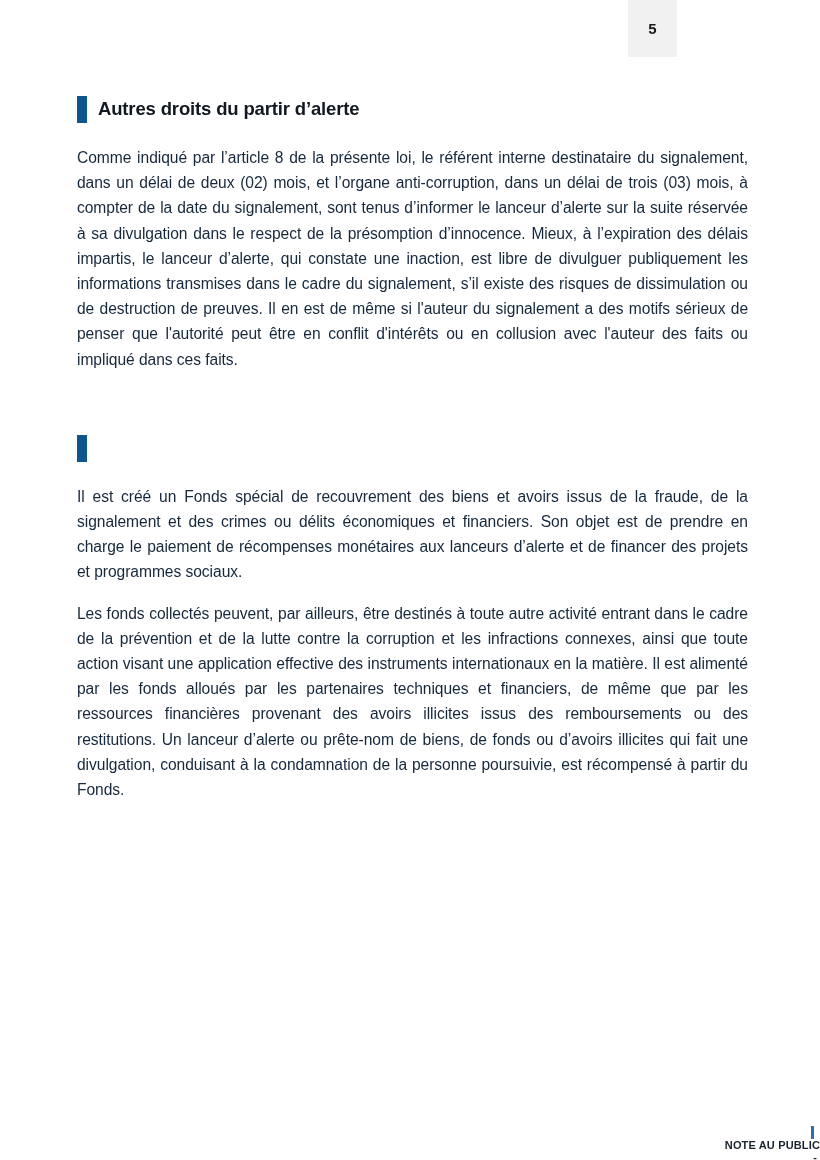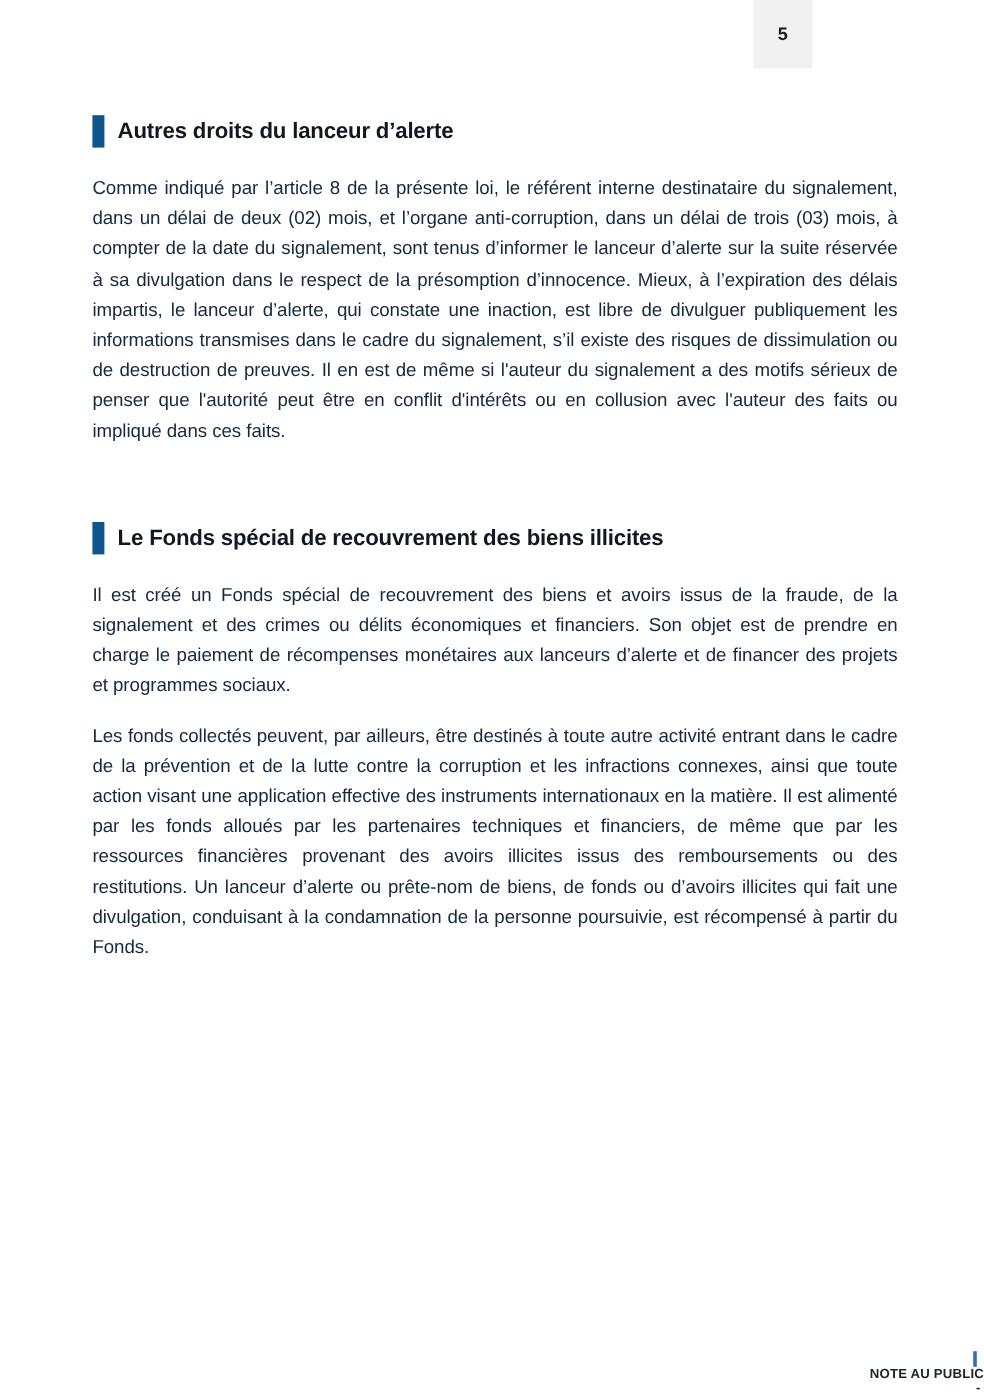--- a/index.html
+++ b/index.html
@@ -132,32 +132,31 @@
 <div class="page">
 
   <div class="page-number-chip">
     <span class="num">5</span>
   </div>
 
   <div class="content">
 
     <div class="section-heading">
       <span class="heading-marker"></span>
-      <span class="heading-text">Autres droits du lanceur d’alerte</span>
+      <span class="heading-text">Autres droits du partir d’alerte</span>
     </div>
 
     <div class="gap-heading-to-text"></div>
 
     <p class="body-paragraph">Comme indiqué par l’article 8 de la présente loi, le référent interne destinataire du signalement, dans un délai de deux (02) mois, et l’organe anti-corruption, dans un délai de trois (03) mois, à compter de la date du signalement, sont tenus d’informer le lanceur d’alerte sur la suite réservée à sa divulgation dans le respect de la présomption d’innocence. Mieux, à l’expiration des délais impartis, le lanceur d’alerte, qui constate une inaction, est libre de divulguer publiquement les informations transmises dans le cadre du signalement, s’il existe des risques de dissimulation ou de destruction de preuves. Il en est de même si l'auteur du signalement a des motifs sérieux de penser que l'autorité peut être en conflit d'intérêts ou en collusion avec l'auteur des faits ou impliqué dans ces faits.</p>
 
     <div class="gap-section"></div>
 
     <div class="section-heading">
       <span class="heading-marker"></span>
-      <span class="heading-text">Le Fonds spécial de recouvrement des biens illicites</span>
     </div>
 
     <div class="gap-heading-to-text"></div>
 
     <p class="body-paragraph">Il est créé un Fonds spécial de recouvrement des biens et avoirs issus de la fraude, de la signalement et des crimes ou délits économiques et financiers. Son objet est de prendre en charge le paiement de récompenses monétaires aux lanceurs d’alerte et de financer des projets et programmes sociaux.</p>
 
     <div class="gap-para"></div>
 
     <p class="body-paragraph">Les fonds collectés peuvent, par ailleurs, être destinés à toute autre activité entrant dans le cadre de la prévention et de la lutte contre la corruption et les infractions connexes, ainsi que toute action visant une application effective des instruments internationaux en la matière. Il est alimenté par les fonds alloués par les partenaires techniques et financiers, de même que par les ressources financières provenant des avoirs illicites issus des remboursements ou des restitutions. Un lanceur d’alerte ou prête-nom de biens, de fonds ou d’avoirs illicites qui fait une divulgation, conduisant à la condamnation de la personne poursuivie, est récompensé à partir du Fonds.</p>
 

